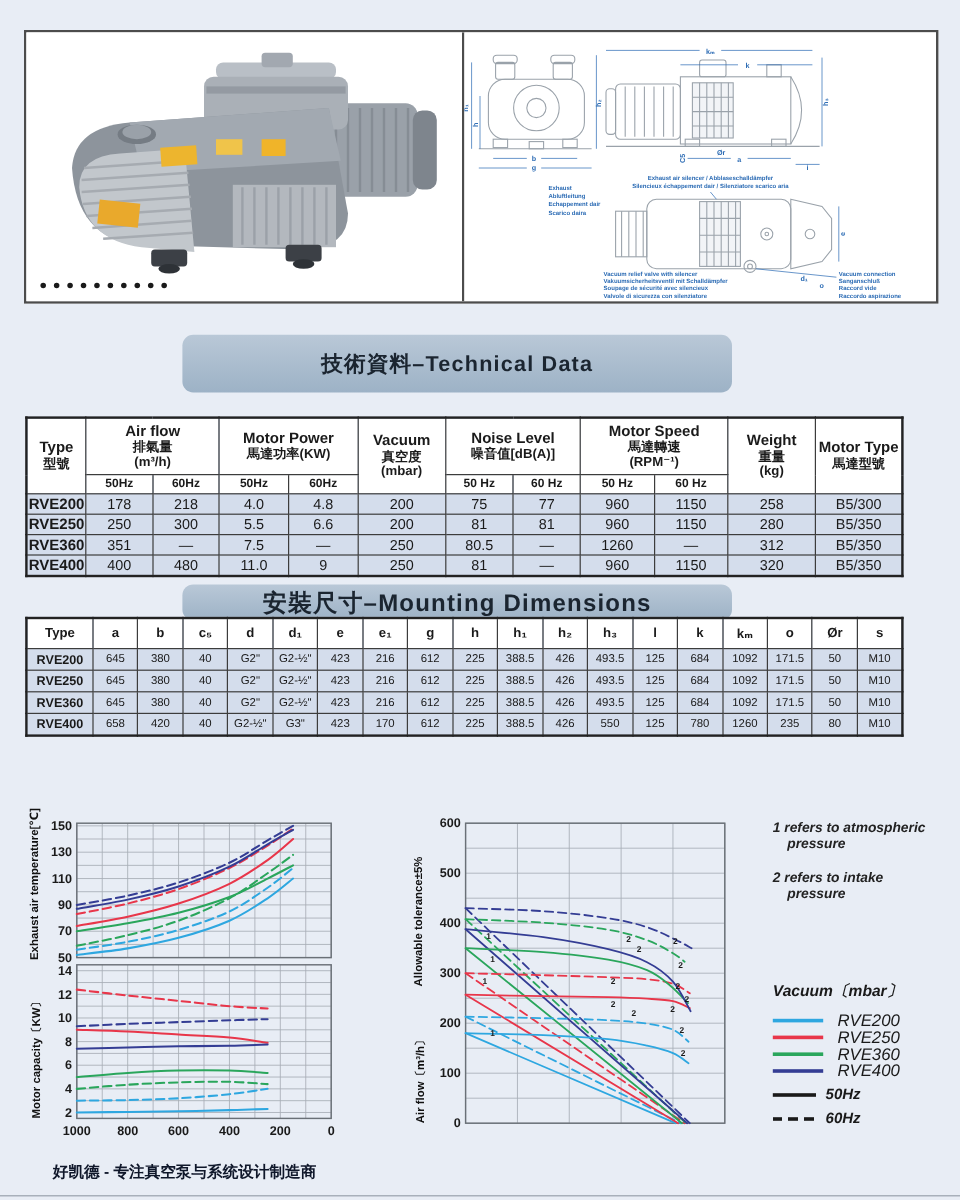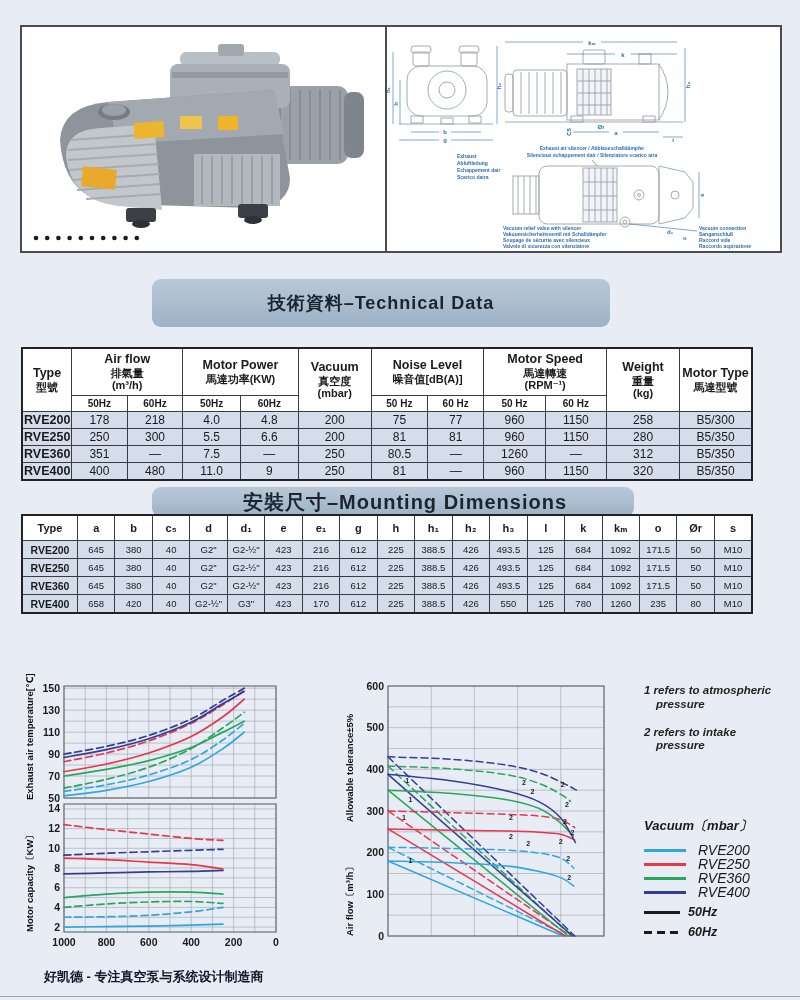--- a/index.html
+++ b/index.html
@@ -13,21 +13,21 @@
   .photo-pane svg,.draw-pane svg{display:block;width:100%;height:100%;}
   #draw-svg text{font-size:6px;font-weight:bold;fill:#2e6db5;}
   #draw-svg .mach{stroke:#9aa2aa;stroke-width:0.9;fill:none;}
   #draw-svg .machf{stroke:#9aa2aa;stroke-width:0.9;fill:#f2f4f7;}
   #draw-svg .dim{stroke:#2e6db5;stroke-width:0.6;fill:none;}
   #draw-svg .ann{font-size:5px;font-weight:bold;}
   
   .banner{position:absolute;left:152px;width:458px;height:48px;border-radius:9px;
           background:linear-gradient(#b9c8d7,#9db2c6);display:flex;align-items:center;justify-content:center;
           font-size:18px;font-weight:bold;color:#1b2530;letter-spacing:1px;}
-  #banner1{top:279px;} #banner2{top:487px;height:30px;font-size:20px;padding-left:24px;} #banner3{top:630px;}
+  #banner1{top:279px;} #banner2{top:487px;height:30px;font-size:20px;} #banner3{top:630px;}
   
   table{border-collapse:collapse;table-layout:fixed;background:#d4ddec;}
   #tech-table{position:absolute;left:21px;top:347px;width:732px;border:2px solid #222;}
   #mount-table{position:absolute;left:21px;top:514px;width:732px;border:2px solid #222;}
   th,td{border:1px solid #3c3c3c;text-align:center;vertical-align:middle;padding:0 1px;overflow:hidden;}
   thead th{background:#fff;}
   #tech-table .h1 th{height:46px;}
   #tech-table .h2 th{height:15px;font-size:10px;font-weight:bold;}
   #tech-table tbody td{height:16px;font-size:12px;}
   #tech-table tbody td.tname{font-size:12.5px;font-weight:bold;}

